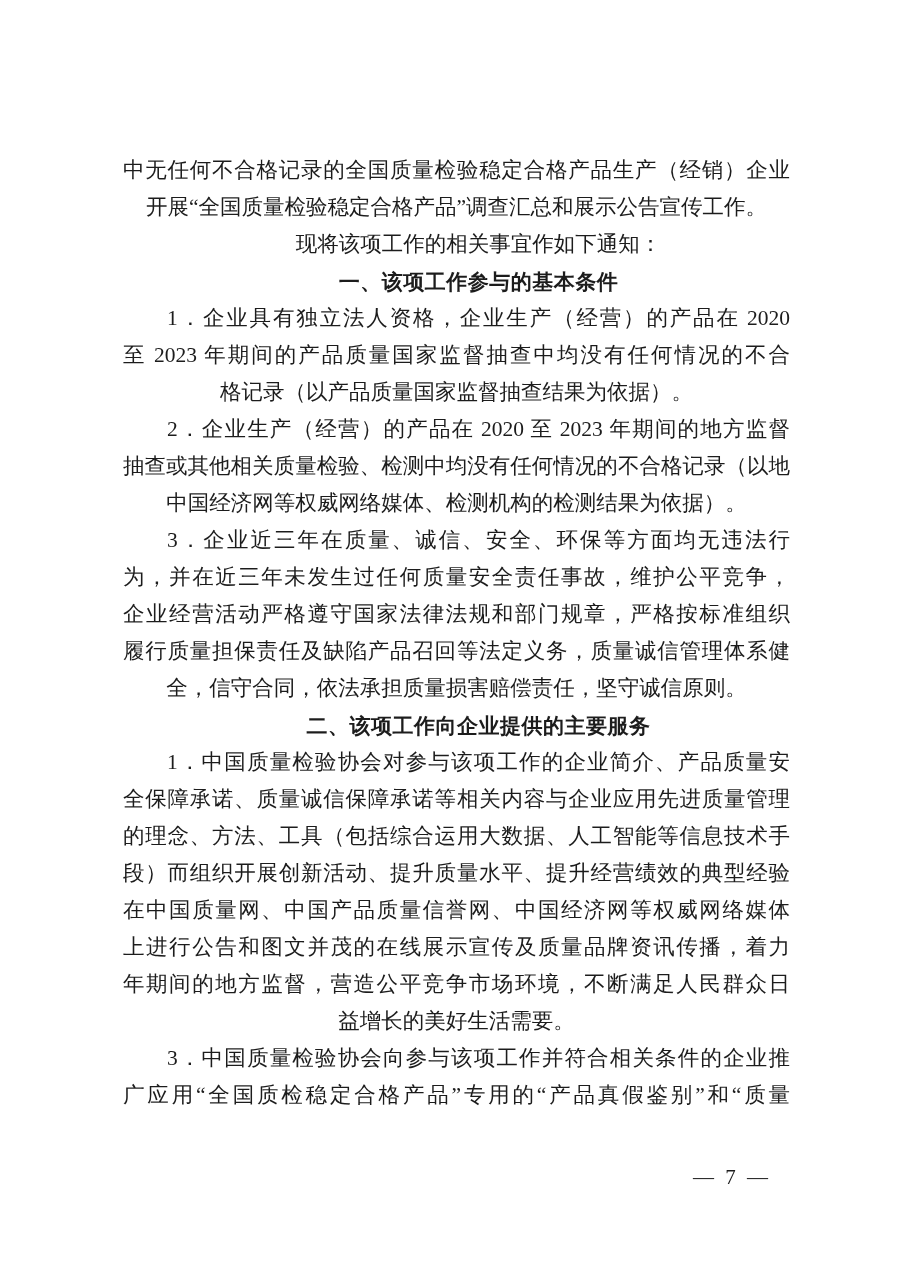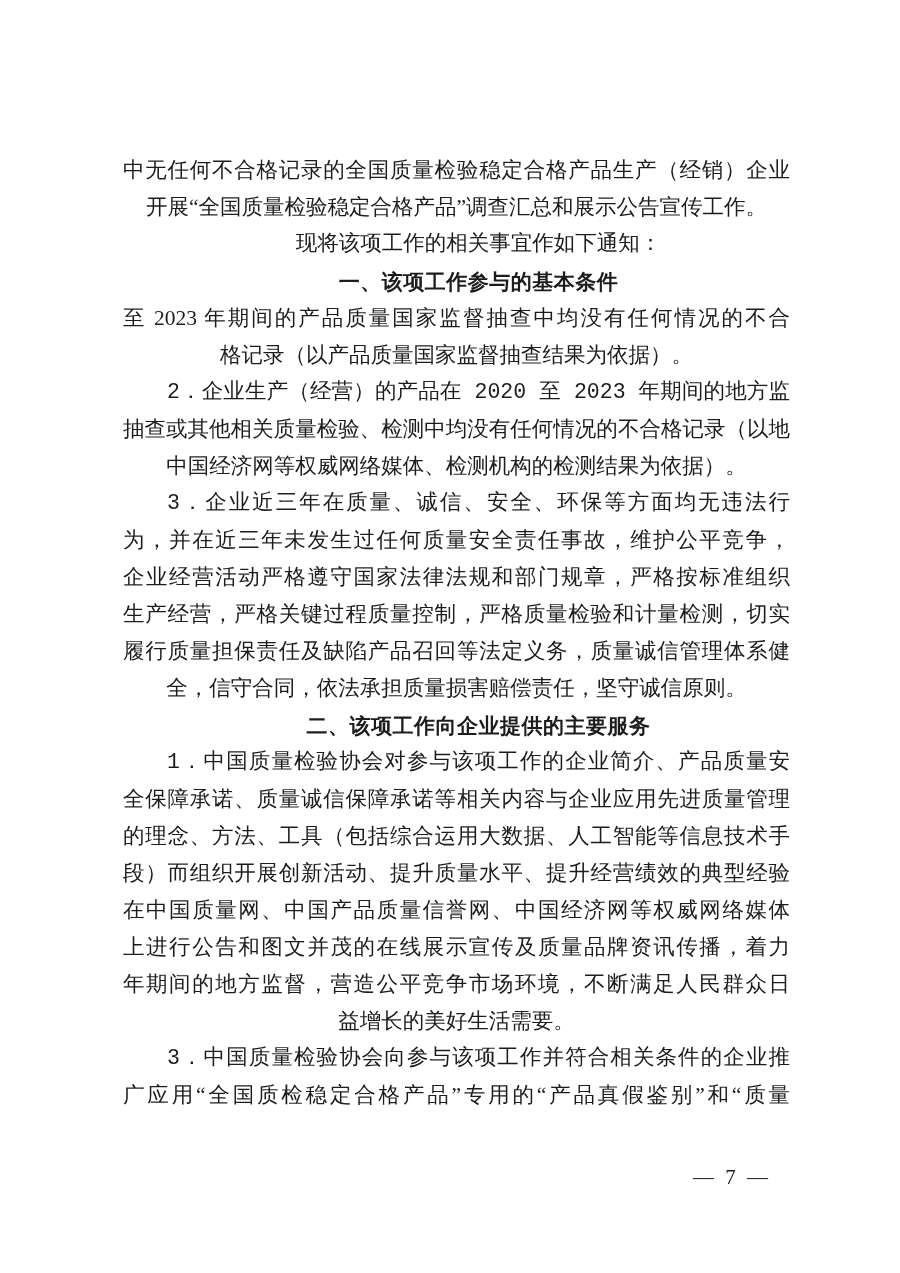--- a/index.html
+++ b/index.html
@@ -25,21 +25,21 @@
     height: 37px;
     overflow: hidden;
     white-space: normal;
     text-align: center;
   }
   .fill {
     text-align: justify;
     text-align-last: justify;
     text-justify: inter-character;
   }
-  .indent { text-indent: 44px; font-family: Liberation Mono, monospace; }
+  .indent { text-indent: 44px; }
   .heading {
     font-family: "Liberation Sans", sans-serif;
     font-weight: 700;
     font-size: 21px;
     text-indent: 44px;
     letter-spacing: 0.5px;
   }
   .page-footer {
     position: absolute;
     top: 1150px;
@@ -55,31 +55,31 @@
 <div class="page">
   <div class="text-block">
 
     <div class="line fill">中无任何不合格记录的全国质量检验稳定合格产品生产（经销）企业</div>
     <div class="line">开展“全国质量检验稳定合格产品”调查汇总和展示公告宣传工作。</div>
 
     <div class="line indent">现将该项工作的相关事宜作如下通知：</div>
 
     <div class="line heading">一、该项工作参与的基本条件</div>
 
+    <div class="line indent fill">1．企业具有独立法人资格，企业生产（经营）的产品在 2020</div>
     <div class="line fill">至 2023 年期间的产品质量国家监督抽查中均没有任何情况的不合</div>
     <div class="line">格记录（以产品质量国家监督抽查结果为依据）。</div>
 
     <div class="line indent fill">2．企业生产（经营）的产品在 2020 至 2023 年期间的地方监督</div>
     <div class="line fill">抽查或其他相关质量检验、检测中均没有任何情况的不合格记录（以地</div>
     <div class="line">中国经济网等权威网络媒体、检测机构的检测结果为依据）。</div>
 
     <div class="line indent fill">3．企业近三年在质量、诚信、安全、环保等方面均无违法行</div>
     <div class="line fill">为，并在近三年未发生过任何质量安全责任事故，维护公平竞争，</div>
     <div class="line fill">企业经营活动严格遵守国家法律法规和部门规章，严格按标准组织</div>
-    <div class="line fill">生产经营，严格关键过程质量控制，严格质量检验和计量检测，切实</div>
     <div class="line fill">履行质量担保责任及缺陷产品召回等法定义务，质量诚信管理体系健</div>
     <div class="line">全，信守合同，依法承担质量损害赔偿责任，坚守诚信原则。</div>
 
     <div class="line heading">二、该项工作向企业提供的主要服务</div>
 
     <div class="line indent fill">1．中国质量检验协会对参与该项工作的企业简介、产品质量安</div>
     <div class="line fill">全保障承诺、质量诚信保障承诺等相关内容与企业应用先进质量管理</div>
     <div class="line fill">的理念、方法、工具（包括综合运用大数据、人工智能等信息技术手</div>
     <div class="line fill">段）而组织开展创新活动、提升质量水平、提升经营绩效的典型经验</div>
     <div class="line fill">在中国质量网、中国产品质量信誉网、中国经济网等权威网络媒体</div>

